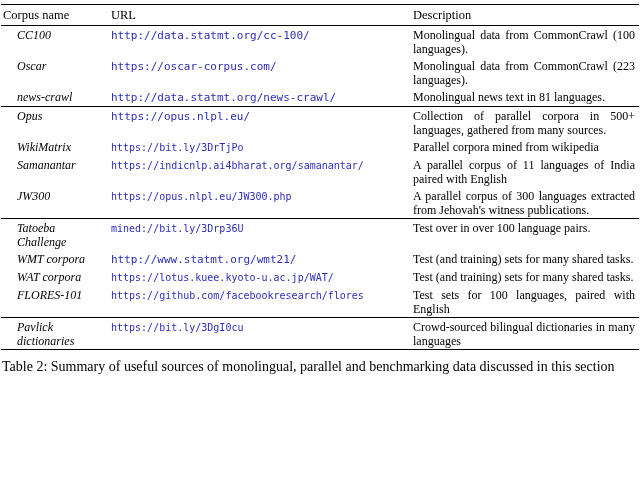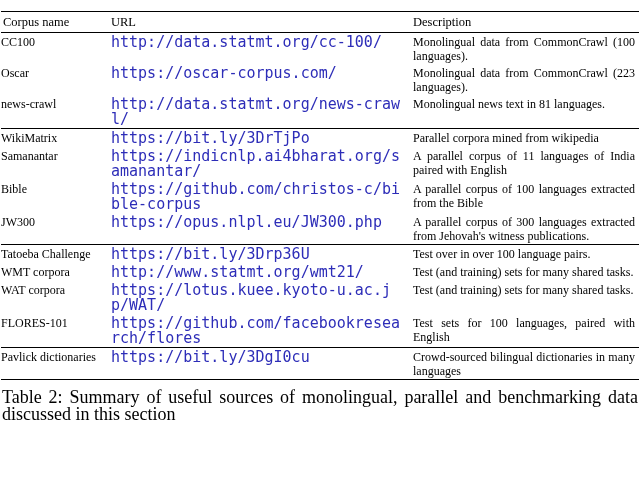--- a/index.html
+++ b/index.html
@@ -10,21 +10,21 @@
   body {
     width: 640px;
     min-height: 482px;
     font-family: "Liberation Serif", serif;
     color: #000000;
     box-sizing: border-box;
     padding-top: 2px;
   }
   table.data-table {
     width: 638px;
-    margin: 9px 1px;
+    margin: 2px 1px;
     border-collapse: collapse;
     table-layout: fixed;
     border-top: 1px solid #000;
     border-bottom: 1px solid #000;
   }
   col.c-name { width: 108px; }
   col.c-url  { width: 302px; }
   col.c-desc { width: 228px; }
 
   thead th {
@@ -37,35 +37,35 @@
     vertical-align: top;
   }
   tbody.group { border-top: 1px solid #000; }
 
   td {
     vertical-align: top;
     padding: 2px 4px 1px 2px;
     font-size: 12px;
     line-height: 14px;
   }
-  td.name { padding-left: 0; }
+  td.name { padding-left: 16px; font-style: italic; }
   td.url a {
     font-family: "DejaVu Sans Mono", monospace;
     color: var(--url-color, #2d2db8);
     text-decoration: none;
     cursor: pointer;
     word-break: break-all;
   }
-  td.url a.lg { font-size: 15px; }
-  td.url a.sm { font-size: 15px; }
+  td.url a.lg { font-size: 11px; }
+  td.url a.sm { font-size: 10px; }
   td.desc { text-align: justify; }
 
   .caption {
     margin: 8px 2px 0 2px;
-    font-size: 18px;
+    font-size: 14px;
     line-height: 17px;
     text-align: justify;
   }
 </style>
 </head>
 <body>
 
 <table class="data-table">
   <colgroup>
     <col class="c-name">
@@ -93,45 +93,45 @@
     </tr>
     <tr>
       <td class="name">news-crawl</td>
       <td class="url"><a href="#" class="lg">http://data.statmt.org/news-crawl/</a></td>
       <td class="desc">Monolingual news text in 81 languages.</td>
     </tr>
   </tbody>
 
   <tbody class="group">
     <tr>
+      <td class="name">Opus</td>
+      <td class="url"><a href="#" class="lg">https://opus.nlpl.eu/</a></td>
+      <td class="desc">Collection of parallel corpora in 500+ languages, gathered from many sources.</td>
+    </tr>
+    <tr>
       <td class="name">WikiMatrix</td>
       <td class="url"><a href="#" class="sm">https://bit.ly/3DrTjPo</a></td>
       <td class="desc">Parallel corpora mined from wikipedia</td>
     </tr>
     <tr>
       <td class="name">Samanantar</td>
       <td class="url"><a href="#" class="sm">https://indicnlp.ai4bharat.org/samanantar/</a></td>
       <td class="desc">A parallel corpus of 11 languages of India paired with English</td>
-    </tr>
-    <tr>
-      <td class="name">Bible</td>
-      <td class="url"><a href="#" class="sm">https://github.com/christos-c/bible-corpus</a></td>
-      <td class="desc">A parallel corpus of 100 languages extracted from the Bible</td>
     </tr>
     <tr>
       <td class="name">JW300</td>
       <td class="url"><a href="#" class="sm">https://opus.nlpl.eu/JW300.php</a></td>
       <td class="desc">A parallel corpus of 300 languages extracted from Jehovah's witness publications.</td>
     </tr>
   </tbody>
 
   <tbody class="group">
     <tr>
       <td class="name">Tatoeba Challenge</td>
-      <td class="url"><a href="#" class="sm">https://bit.ly/3Drp36U</a></td>
+      <td class="url"><a href="#" class="sm">mined://bit.ly/3Drp36U</a></td>
       <td class="desc">Test over in over 100 language pairs.</td>
     </tr>
     <tr>
       <td class="name">WMT corpora</td>
       <td class="url"><a href="#" class="lg">http://www.statmt.org/wmt21/</a></td>
       <td class="desc">Test (and training) sets for many shared tasks.</td>
     </tr>
     <tr>
       <td class="name">WAT corpora</td>
       <td class="url"><a href="#" class="sm">https://lotus.kuee.kyoto-u.ac.jp/WAT/</a></td>

